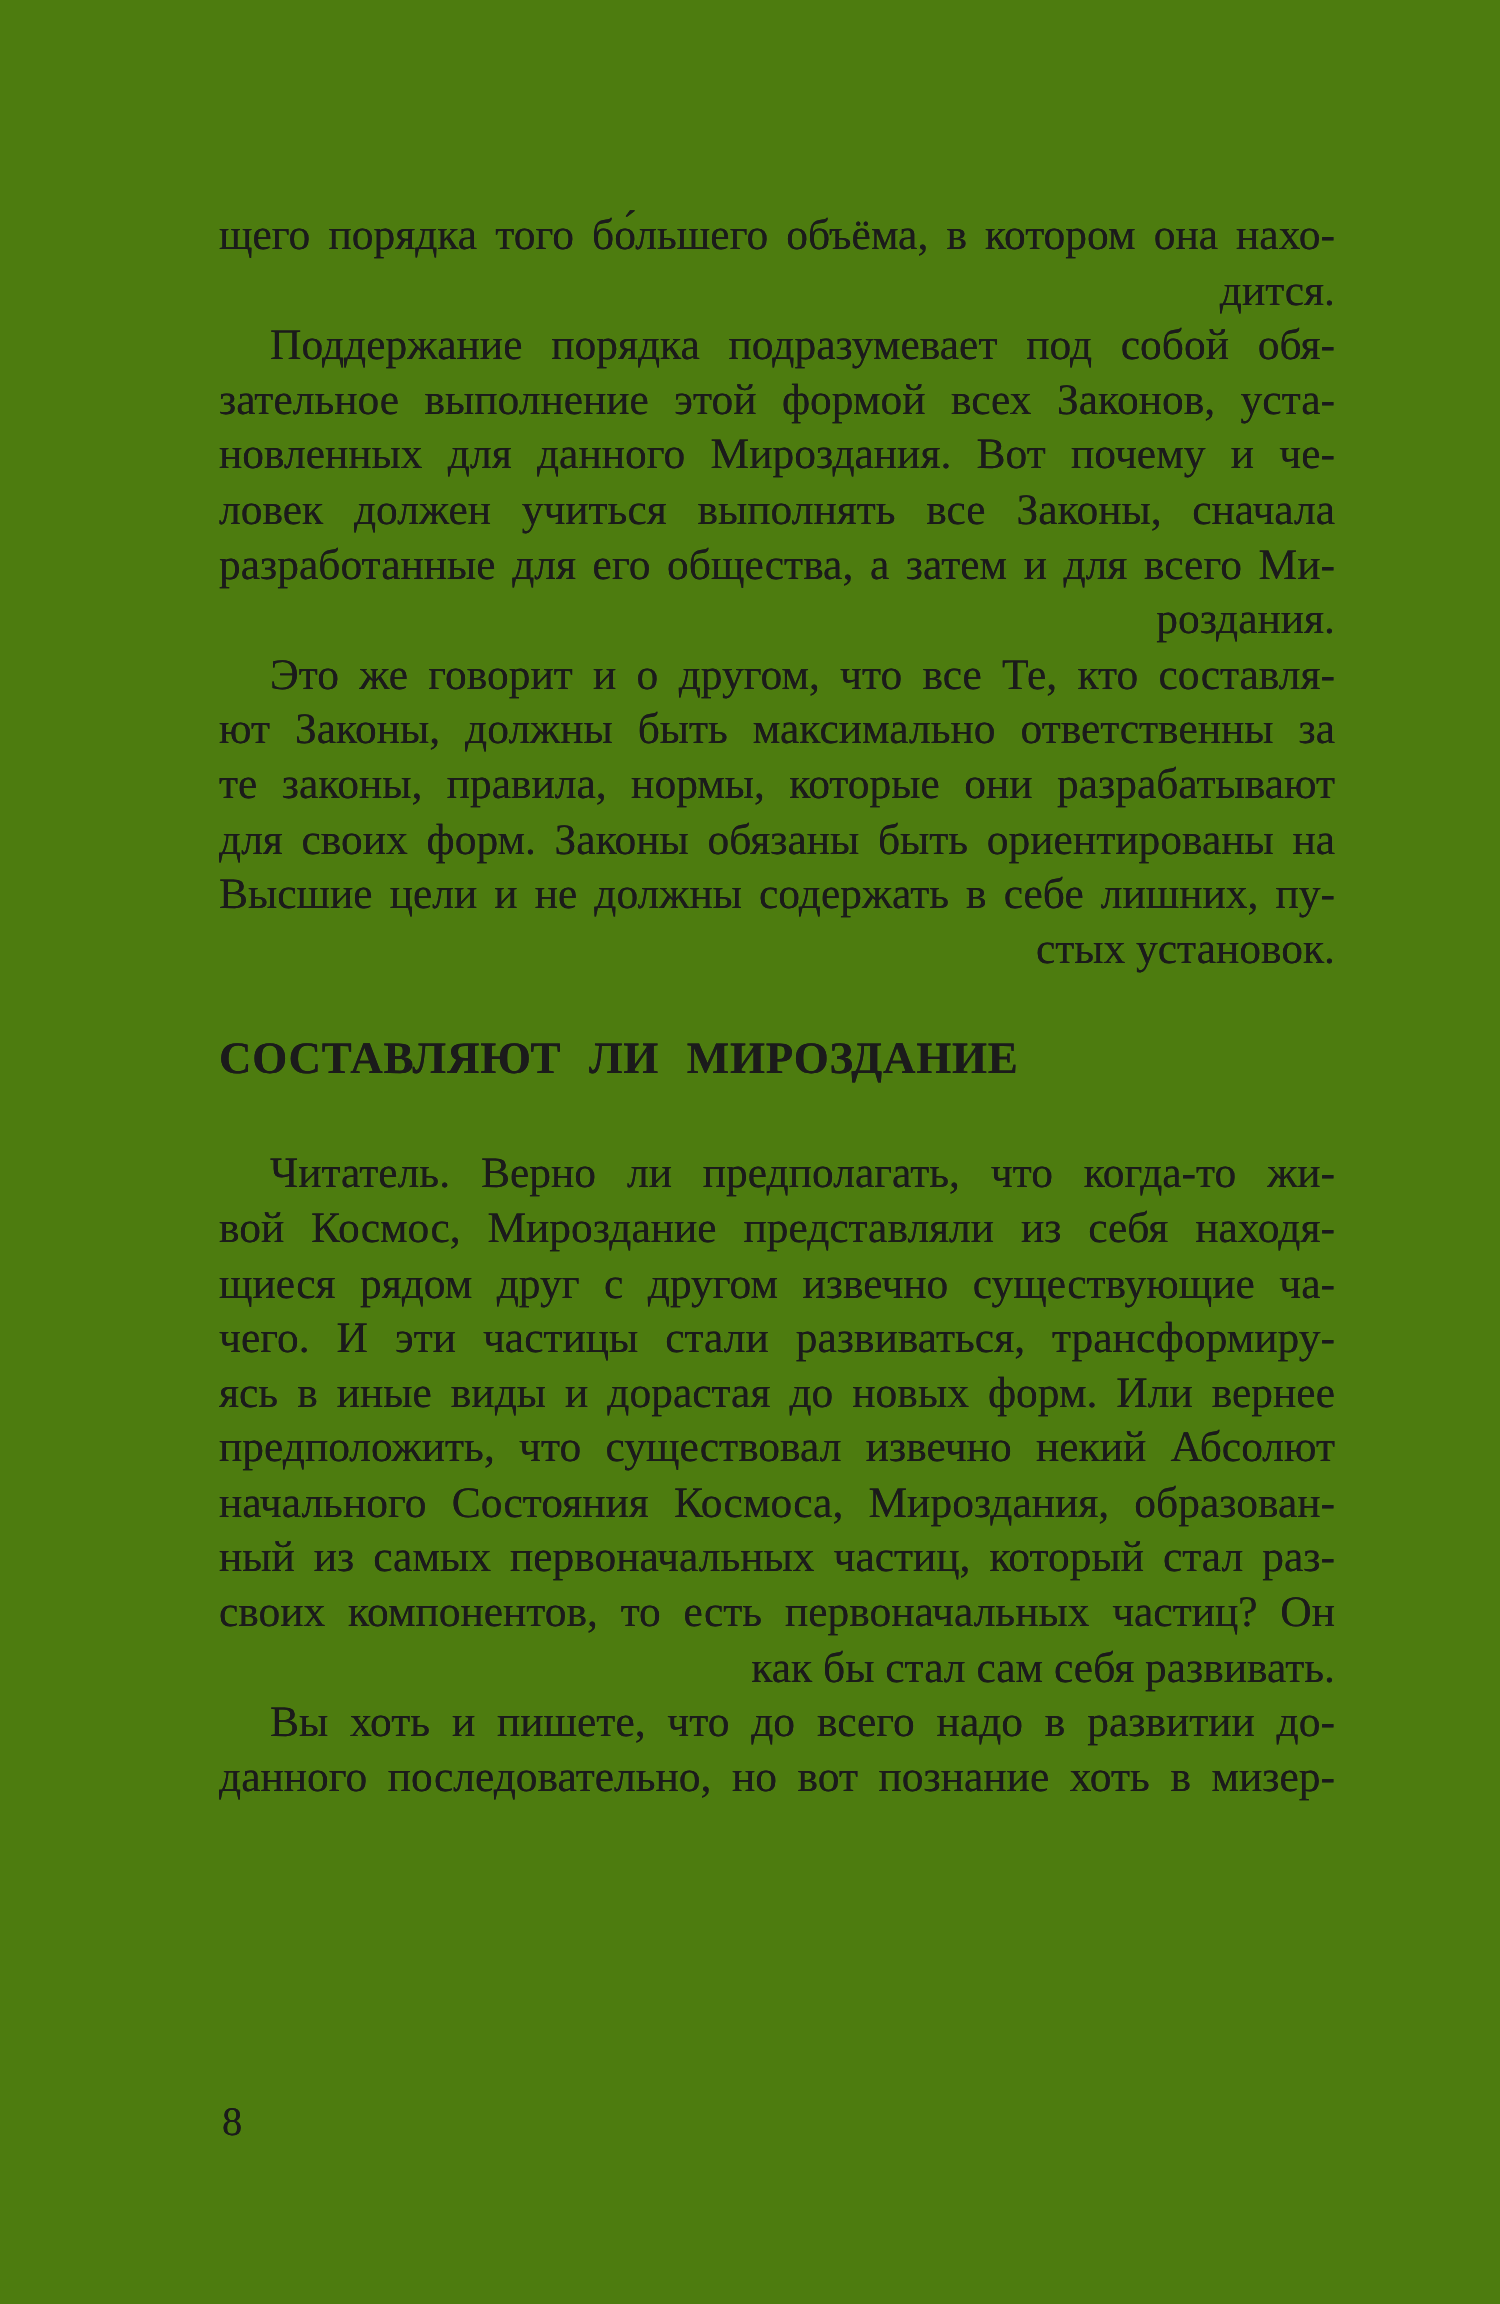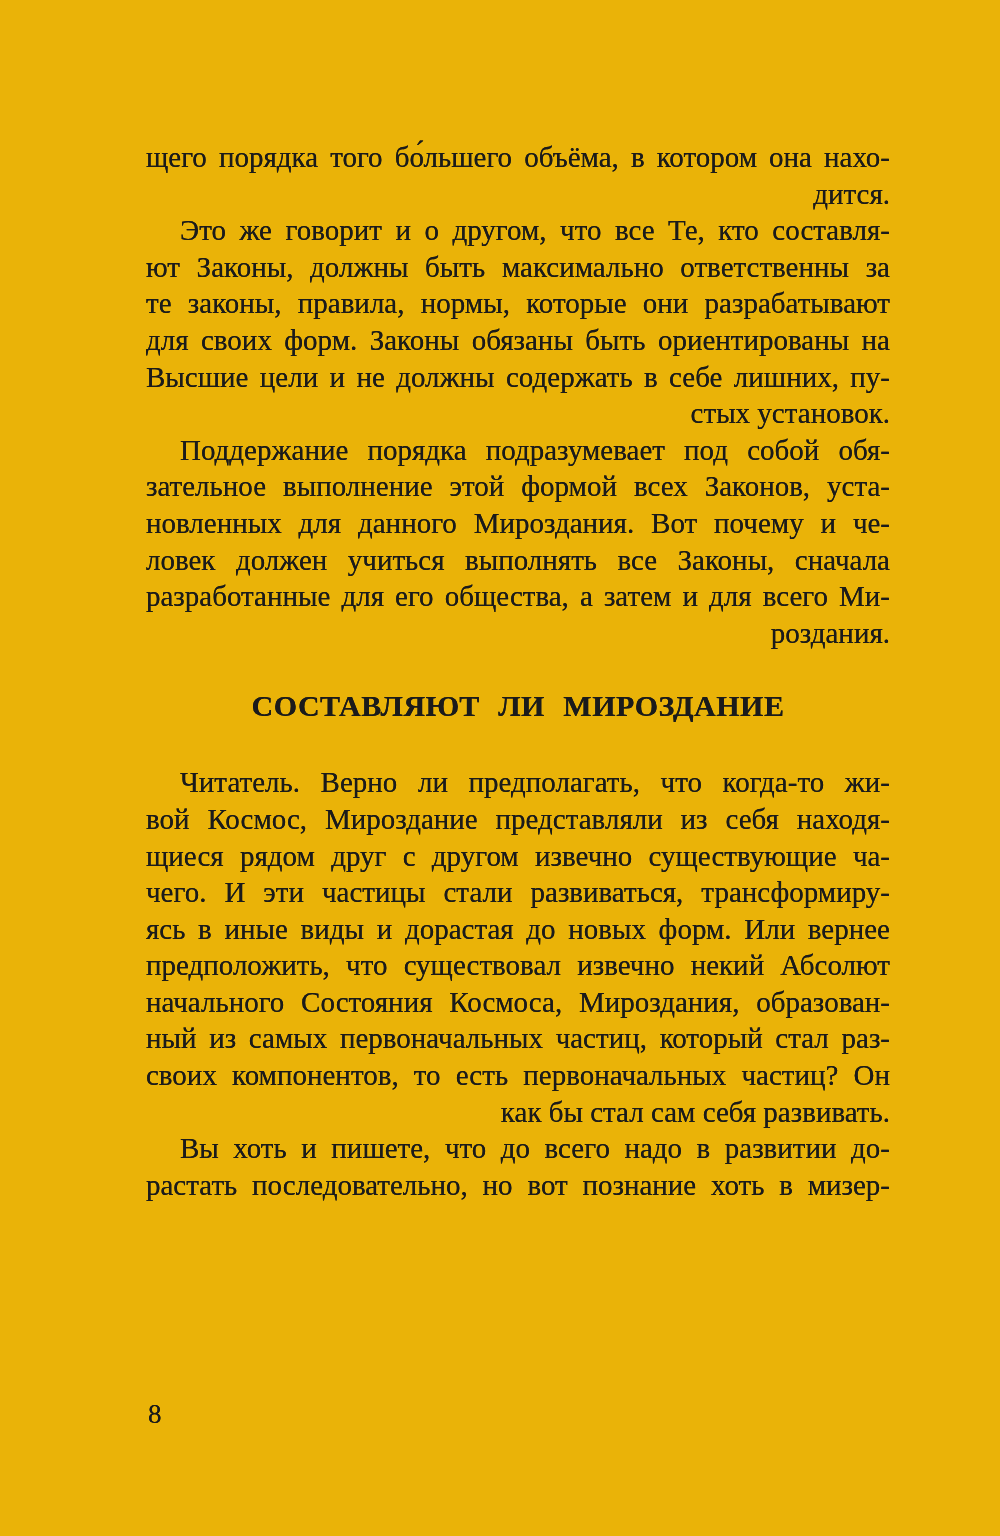--- a/index.html
+++ b/index.html
@@ -5,40 +5,40 @@
   * { margin: 0; padding: 0; box-sizing: border-box; }
   html, body { background: #e8e8e8; }
   body {
     font-family: "Liberation Serif", "DejaVu Serif", serif;
   }
   .page {
     position: relative;
     width: 1000px;
     height: 1536px;
     margin: 0 auto;
-    background: #eab308;
+    background: #4d7c0f;
     color: #1b1b1b;
     overflow: hidden;
   }
   .text-block {
     position: absolute;
     left: 146px;
     top: 139px;
     width: 744px;
     font-size: 29px;
     line-height: 36.6px;
     text-shadow: 0 0 0.4px currentColor;
   }
   .paragraph { }
   .line.justify {
     text-align: justify;
     text-align-last: justify;
   }
   .line.left  { text-align: right; }
-  .line.center{ text-align: center; }
+  .line.center{ text-align: left; }
   .line.indent{ text-indent: 34px; }
   .heading {
     margin: 37px 0 40px 0;
     font-weight: bold;
     font-size: 30px;
     line-height: 36px;
     letter-spacing: 0.5px;
     word-spacing: 0.35em;
   }
   .speaker { font-weight: normal; }
@@ -54,49 +54,49 @@
 </head>
 <body>
 
 <div class="page">
   <div class="text-block">
       <div class="paragraph">
         <div class="line justify">щего порядка того бо́льшего объёма, в котором она нахо-</div>
         <div class="line left">дится.</div>
       </div>
       <div class="paragraph">
+        <div class="line justify indent">Поддержание порядка подразумевает под собой обя-</div>
+        <div class="line justify">зательное выполнение этой формой всех Законов, уста-</div>
+        <div class="line justify">новленных для данного Мироздания. Вот почему и че-</div>
+        <div class="line justify">ловек должен учиться выполнять все Законы, сначала</div>
+        <div class="line justify">разработанные для его общества, а затем и для всего Ми-</div>
+        <div class="line left">роздания.</div>
+      </div>
+      <div class="paragraph">
         <div class="line justify indent">Это же говорит и о другом, что все Те, кто составля-</div>
         <div class="line justify">ют Законы, должны быть максимально ответственны за</div>
         <div class="line justify">те законы, правила, нормы, которые они разрабатывают</div>
         <div class="line justify">для своих форм. Законы обязаны быть ориентированы на</div>
         <div class="line justify">Высшие цели и не должны содержать в себе лишних, пу-</div>
         <div class="line left">стых установок.</div>
-      </div>
-      <div class="paragraph">
-        <div class="line justify indent">Поддержание порядка подразумевает под собой обя-</div>
-        <div class="line justify">зательное выполнение этой формой всех Законов, уста-</div>
-        <div class="line justify">новленных для данного Мироздания. Вот почему и че-</div>
-        <div class="line justify">ловек должен учиться выполнять все Законы, сначала</div>
-        <div class="line justify">разработанные для его общества, а затем и для всего Ми-</div>
-        <div class="line left">роздания.</div>
       </div>
       <div class="heading">
         <div class="line center">СОСТАВЛЯЮТ ЛИ МИРОЗДАНИЕ</div>
       </div>
       <div class="paragraph">
         <div class="line justify indent"><span class="speaker">Читатель.</span> Верно ли предполагать, что когда-то жи-</div>
         <div class="line justify">вой Космос, Мироздание представляли из себя находя-</div>
         <div class="line justify">щиеся рядом друг с другом извечно существующие ча-</div>
         <div class="line justify">чего. И эти частицы стали развиваться, трансформиру-</div>
         <div class="line justify">ясь в иные виды и дорастая до новых форм. Или вернее</div>
         <div class="line justify">предположить, что существовал извечно некий Абсолют</div>
         <div class="line justify">начального Состояния Космоса, Мироздания, образован-</div>
         <div class="line justify">ный из самых первоначальных частиц, который стал раз-</div>
         <div class="line justify">своих компонентов, то есть первоначальных частиц? Он</div>
         <div class="line left">как бы стал сам себя развивать.</div>
       </div>
       <div class="paragraph">
         <div class="line justify indent">Вы хоть и пишете, что до всего надо в развитии до-</div>
-        <div class="line justify">растать последовательно, но вот познание хоть в мизер-</div>
+        <div class="line justify">данного последовательно, но вот познание хоть в мизер-</div>
       </div>
     </div>
   <div class="page-number">8</div>
 </div>
 
 </body></html>

